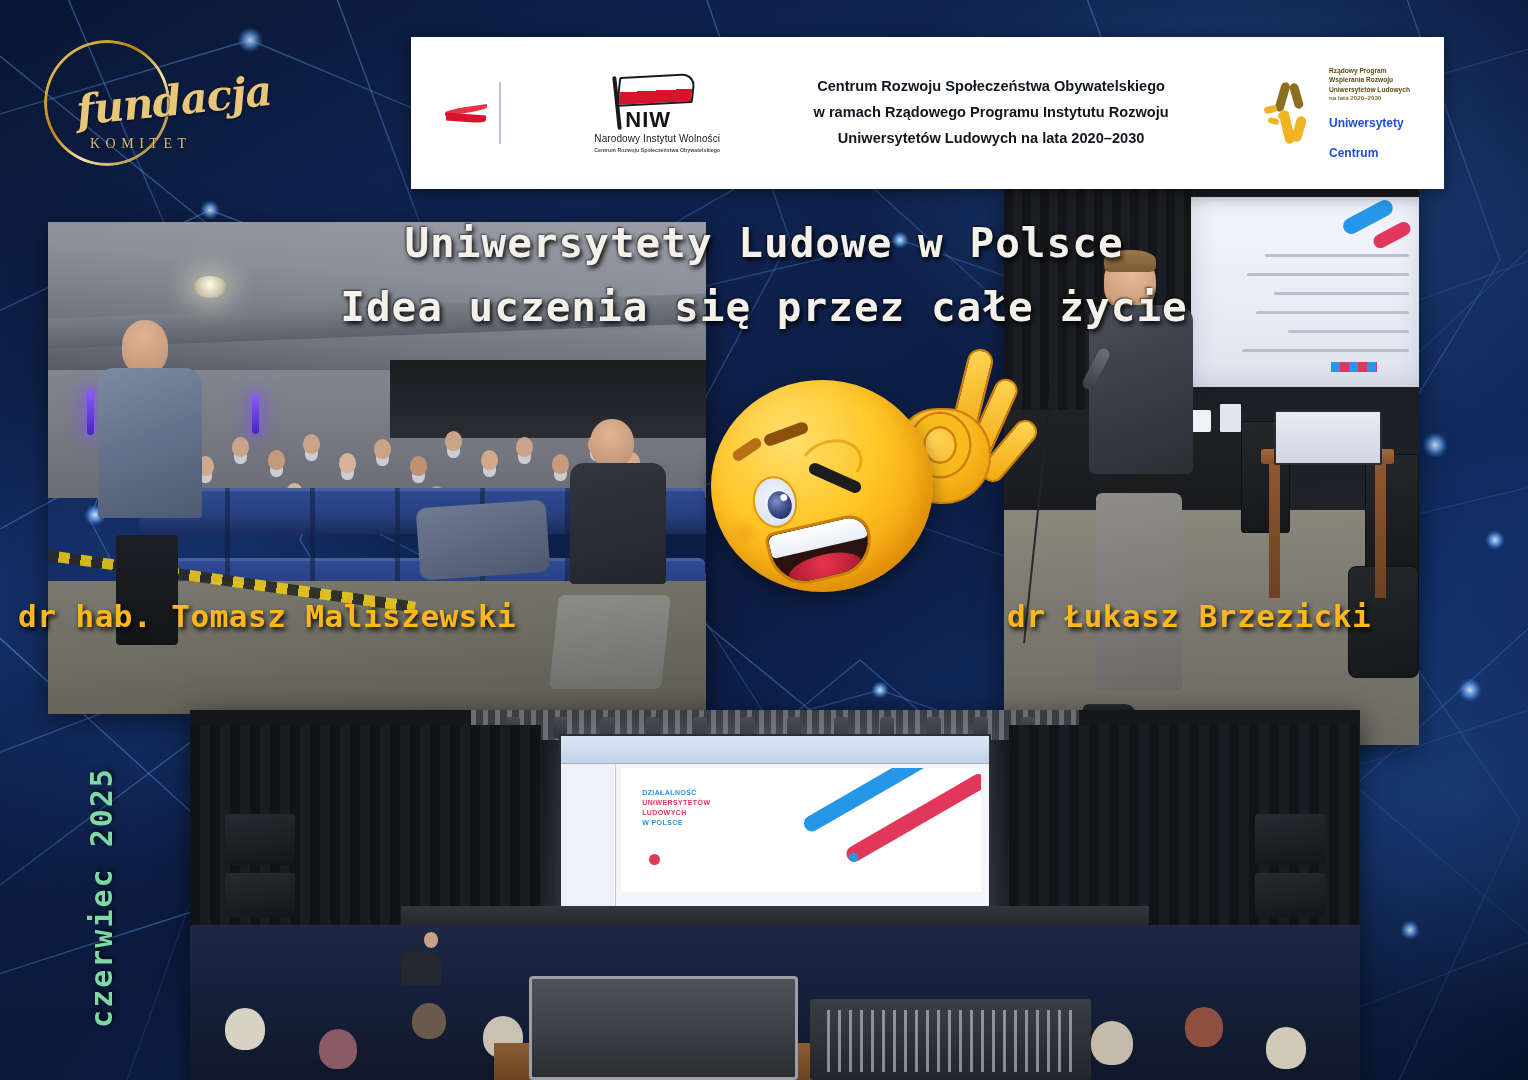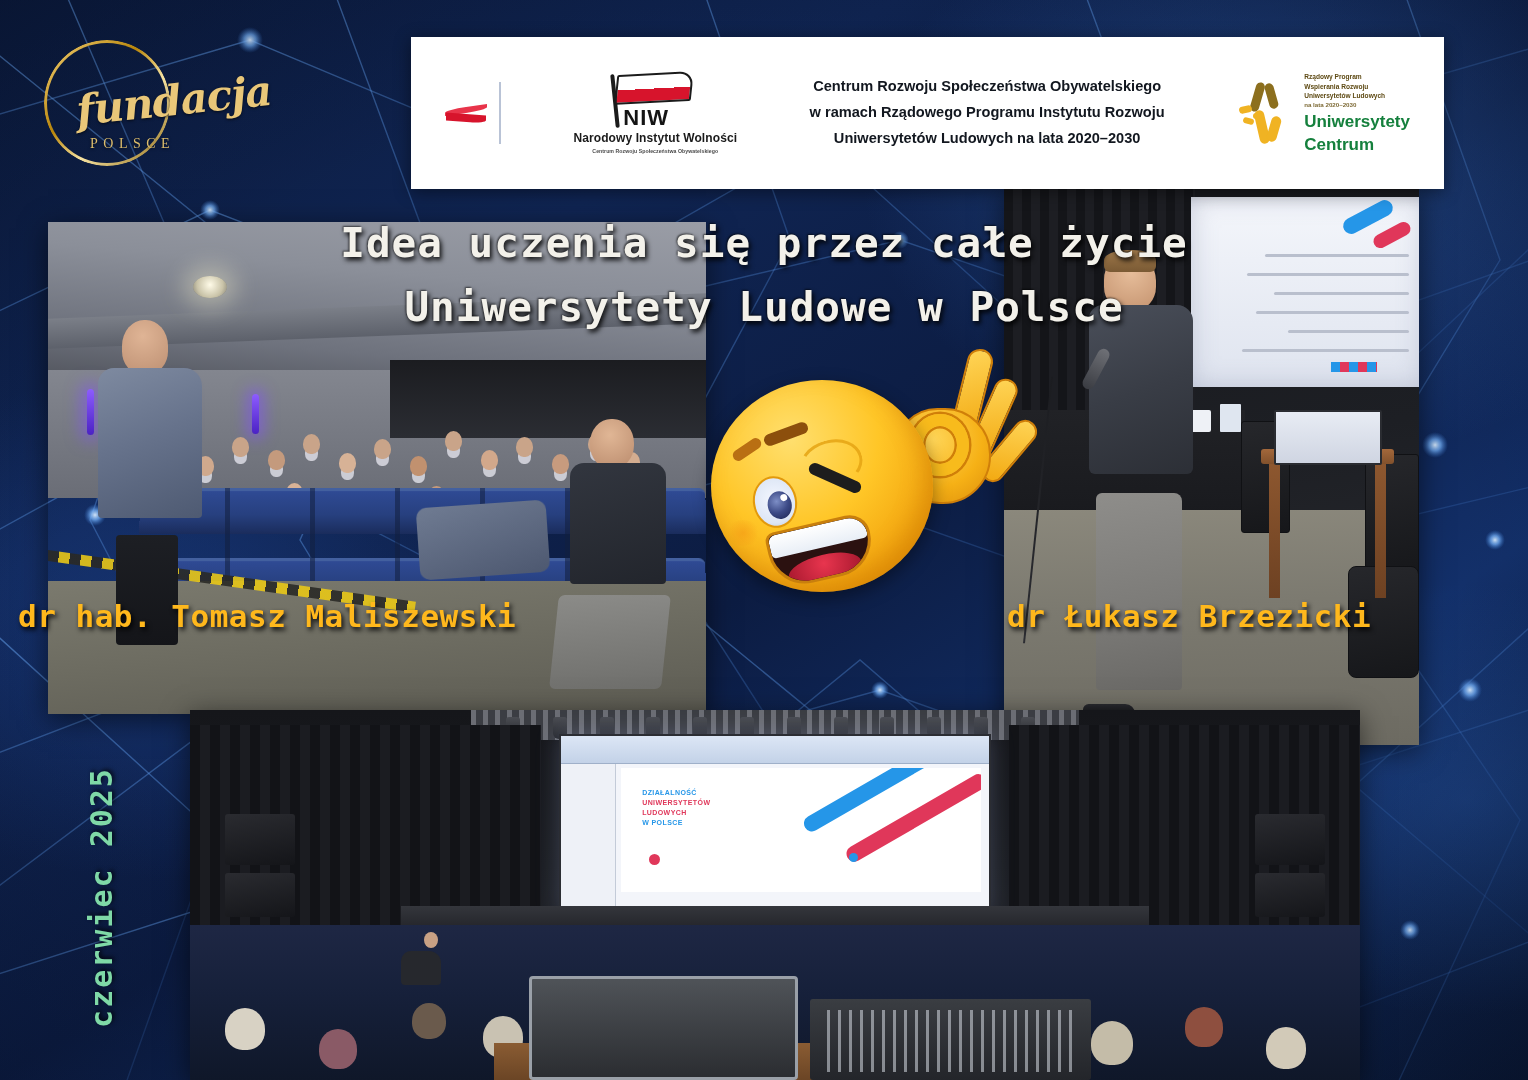--- a/index.html
+++ b/index.html
@@ -206,21 +206,21 @@
 
   .logo-niw { display:flex; flex-direction:column; align-items:center; gap:3px; }
   .niw-mark { position:relative; width:96px; height:56px; }
   .niw-pole { position:absolute; left:6px; top:2px; width:4px; height:54px; background:#1b1b1b;
      transform: rotate(-6deg); border-radius:2px; }
   .niw-flag { position:absolute; left:9px; top:1px; width:76px; height:30px;
      background: linear-gradient(180deg,#ffffff 0 52%, #d7142c 52% 100%);
      border:2.5px solid #1b1b1b; border-radius:2px 14px 2px 2px; transform: skewX(-9deg) rotate(-3deg); }
   .niw-word { position:absolute; left:16px; bottom:-3px; font-size:22px; font-weight:800; color:#141414;
      letter-spacing:1px; font-family:"Liberation Sans", sans-serif; }
-  .niw-sub1 { font-size:12px; font-weight:700; color:#1a1a1a; letter-spacing:.1px; }
+  .niw-sub1 { font-size:10px; font-weight:400; color:#1a1a1a; letter-spacing:.1px; }
   .niw-sub2 { font-size:5.2px; font-weight:700; color:#4a4a4a; letter-spacing:.05px; }
 
   .banner-text { text-align:center; color:#12171f; font-size:14.6px; line-height:1.78;
      font-weight:600; max-width:430px; font-family:"Liberation Sans", sans-serif; }
 
   .logo-ul { display:flex; align-items:center; gap:9px; }
   .ul-mark { position:relative; width:58px; height:62px; }
   .ul-v1 { position:absolute; left:16px; top:0; width:9px; height:30px; border-radius:5px;
      background:#8c6f1e; transform: rotate(16deg); }
   .ul-v2 { position:absolute; left:30px; top:1px; width:9px; height:26px; border-radius:5px;
@@ -230,21 +230,21 @@
   .ul-v4 { position:absolute; left:32px; bottom:2px; width:10px; height:26px; border-radius:5px;
      background:#f0b323; transform: rotate(16deg); }
   .ul-d1 { position:absolute; left:2px; top:24px; width:13px; height:7px; border-radius:4px;
      background:#f0b323; transform: rotate(-14deg); }
   .ul-d2 { position:absolute; left:6px; top:36px; width:11px; height:6px; border-radius:3px;
      background:#f0b323; transform: rotate(16deg); }
   .ul-d3 { position:absolute; left:16px; top:31px; width:9px; height:6px; border-radius:3px;
      background:#f0b323; }
   .ul-txt-top { font-size:6.6px; font-weight:800; color:#5e4a14; line-height:1.42; }
   .ul-txt-yrs { font-size:6.2px; font-weight:600; color:#7d6a35; }
-  .ul-txt-big { font-size:17px; font-weight:700; color:#15803d; line-height:1.12; margin-top:4px;
+  .ul-txt-big { font-size:12px; font-weight:700; color:#1d4ed8; line-height:1.12; margin-top:16px;
      font-family:"Liberation Sans", sans-serif; }
 
   
   .imperio { position:absolute; left:28px; top:36px; width:188px; height:136px; }
   .imperio-ring { position:absolute; left:16px; top:4px; width:126px; height:126px; border-radius:50%;
     border:3px solid transparent;
     background: linear-gradient(135deg,#f4d27a,#b8860b 40%,#f7e3a1 62%,#8a6712) border-box;
     -webkit-mask: linear-gradient(#000 0 0) padding-box, linear-gradient(#000 0 0);
     -webkit-mask-composite: xor; mask-composite: exclude; }
   .imperio-f { position:absolute; left:48px; top:40px; font-size:42px; color:#e9c779;
@@ -420,21 +420,21 @@
         <circle cx="95" cy="515" r="11"></circle>
       <circle cx="600" cy="1010" r="10"></circle>
         <circle cx="960" cy="900" r="12"></circle>
     </g>
   </svg>
   <div class="bg-vig"></div>
 
   <div class="imperio">
     <div class="imperio-ring"></div>
     <div class="imperio-f">fundacja</div>
-    <div class="imperio-sub">POLSCE</div>
+    <div class="imperio-sub">KOMITET</div>
   </div>
 
   <div class="photo photo-left">
     <div class="scene">
       <div class="L-ceiling"></div>
       <div class="L-ceilband"></div>
       <div class="L-lamp"></div>
       <div class="L-wall"></div>
       <div class="L-stage"></div>
       <div class="L-neon1"></div>
@@ -647,22 +647,22 @@
         <div class="ul-txt-top">Wspierania Rozwoju</div>
         <div class="ul-txt-top">Uniwersytetów Ludowych</div>
         <div class="ul-txt-yrs">na lata 2020–2030</div>
         <div class="ul-txt-big">Uniwersytety</div>
         <div class="ul-txt-big">Centrum</div>
       </div>
     </div>
   </div>
 
   <div class="headline">
+    <div>Uniwersytety Ludowe w Polsce</div>
     <div>Idea uczenia się przez całe życie</div>
-    <div>Uniwersytety Ludowe w Polsce</div>
   </div>
 
   <div class="emoji">
     <div class="emo-hand">
       <div class="emo-fing" style="left:86px; top:-4px;  width:26px; height:92px; transform: rotate(14deg);"></div>
       <div class="emo-fing" style="left:108px; top:24px; width:24px; height:86px; transform: rotate(24deg);"></div>
       <div class="emo-fing" style="left:124px; top:62px; width:24px; height:74px; transform: rotate(40deg);"></div>
       <div class="emo-palm"></div>
       <div class="emo-okring"></div>
     </div>

